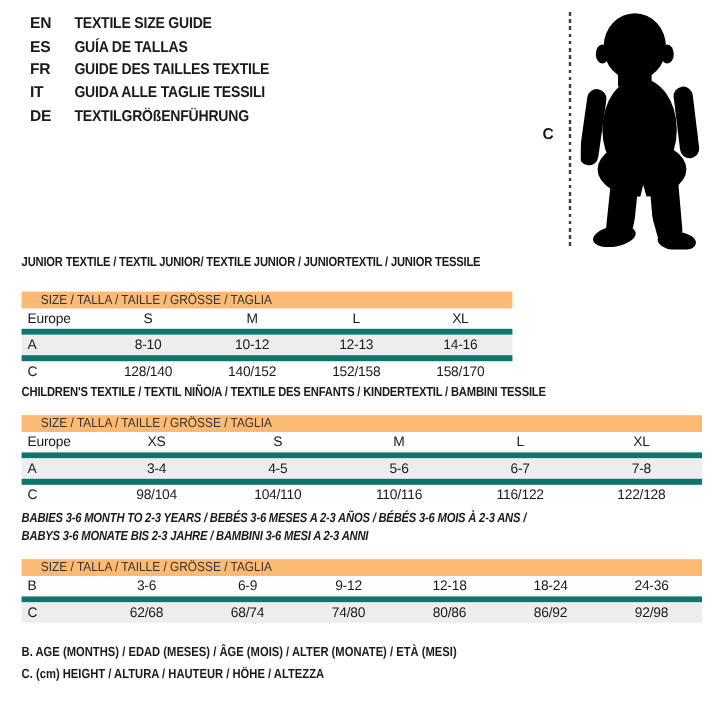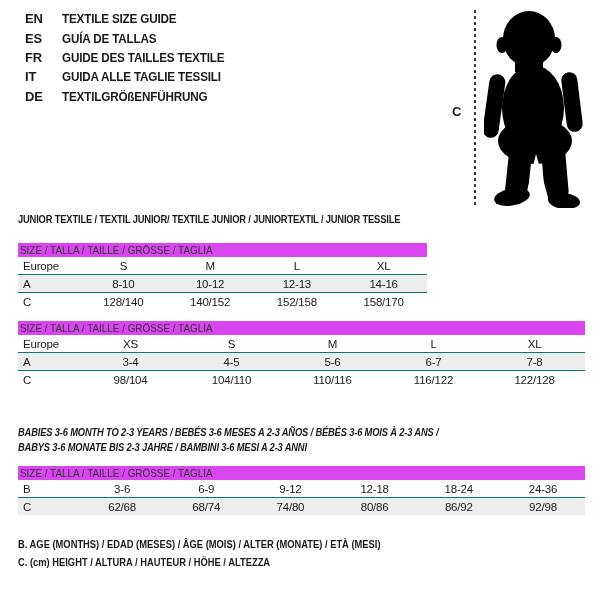--- a/index.html
+++ b/index.html
@@ -25,24 +25,24 @@
   .sec{position:absolute;left:18px;}
   .sec-heading{font-size:11px;font-weight:bold;line-height:13px;letter-spacing:-.2px;}
   .sec-junior{top:213px;width:409px;}
   .sec-children{top:321px;width:567px;}
   .sec-babies{top:425px;width:567px;}
   .sec-junior .sec-heading{margin-bottom:17px;}
   .sec-children .sec-heading{margin-bottom:12px;}
   .sec-babies .sec-heading{line-height:14.5px;margin-bottom:12px;font-style:italic;}
 
   
-  .size-bar{height:14px;background:#d946ef;font-size:11px;line-height:14px;color:#333;
-            padding-left:2px;box-sizing:border-box;}
+  .size-bar{height:14px;background:#fdba74;font-size:11px;line-height:14px;color:#333;
+            padding-left:16px;box-sizing:border-box;}
   .t-row{display:flex;height:17px;align-items:center;font-size:11.5px;letter-spacing:-.2px;}
-  .t-row:not(:last-child){border-bottom:1px solid #0f766e;}
+  .t-row:not(:last-child){border-bottom:5px solid #0f766e;}
   .t-row.alt{background:#ededed;}
   .t-label{flex:0 0 62px;width:62px;padding-left:5px;box-sizing:border-box;text-align:left;}
   .t-cell{flex:1;text-align:center;}
 
   
   .footnotes{position:absolute;left:18px;top:535px;font-size:11px;font-weight:bold;}
   .footnote{height:18.2px;display:flex;align-items:center;}
 </style>
 </head>
 <body>
@@ -120,20 +120,23 @@
         <div class="t-label">C</div>
         <div class="t-cell">128/140</div>
         <div class="t-cell">140/152</div>
         <div class="t-cell">152/158</div>
         <div class="t-cell">158/170</div>
       </div>
     </div>
   </section>
 
   <section class="sec sec-children">
+    <div class="sec-heading">
+      <span class="cond">CHILDREN'S TEXTILE / TEXTIL NIÑO/A / TEXTILE DES ENFANTS / KINDERTEXTIL / BAMBINI TESSILE</span>
+    </div>
     <div class="size-table">
       <div class="size-bar">
         <span class="cond9">SIZE / TALLA / TAILLE / GRÖSSE / TAGLIA</span>
       </div>
       <div class="t-row">
         <div class="t-label">Europe</div>
         <div class="t-cell">XS</div>
         <div class="t-cell">S</div>
         <div class="t-cell">M</div>
         <div class="t-cell">L</div>

